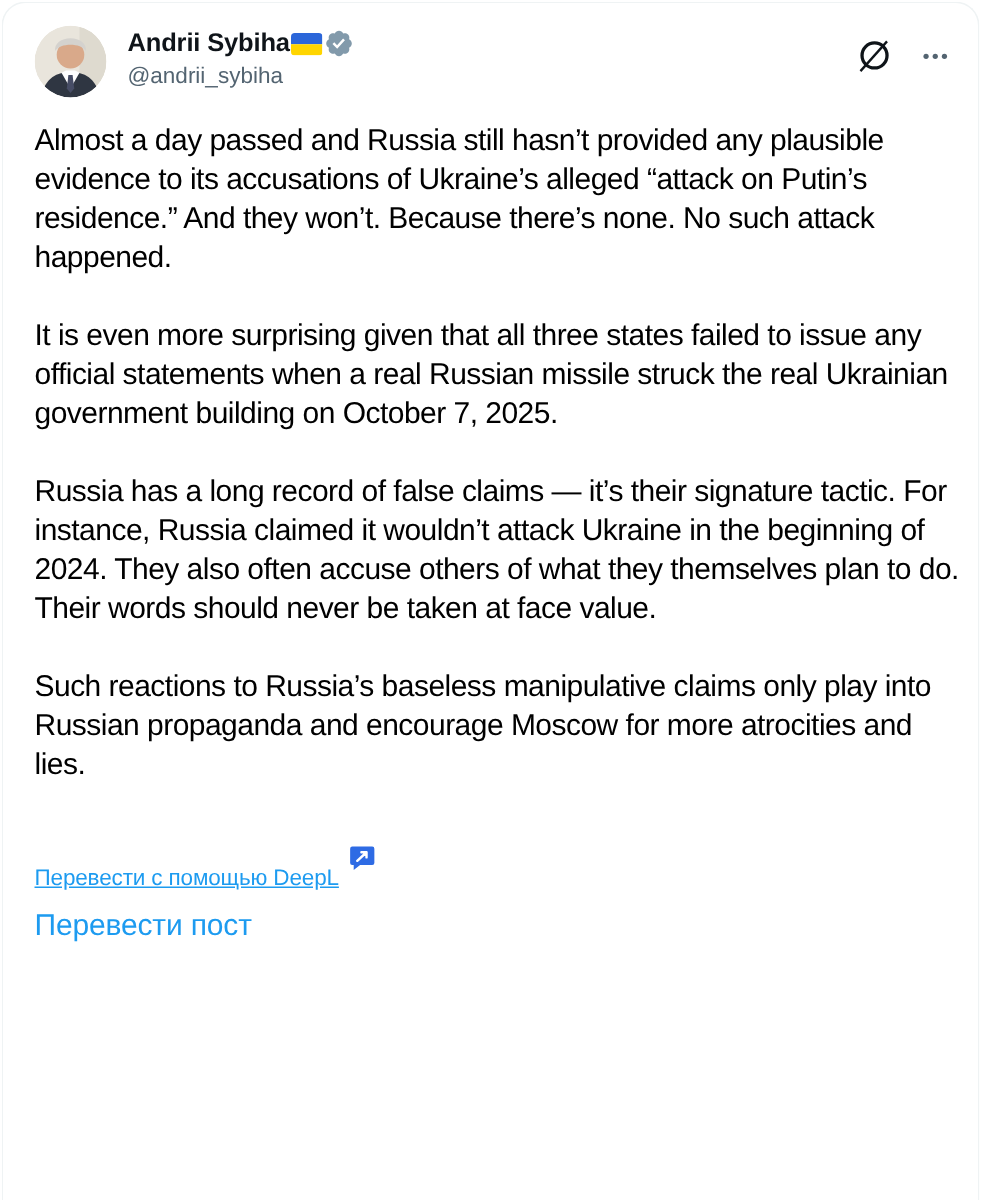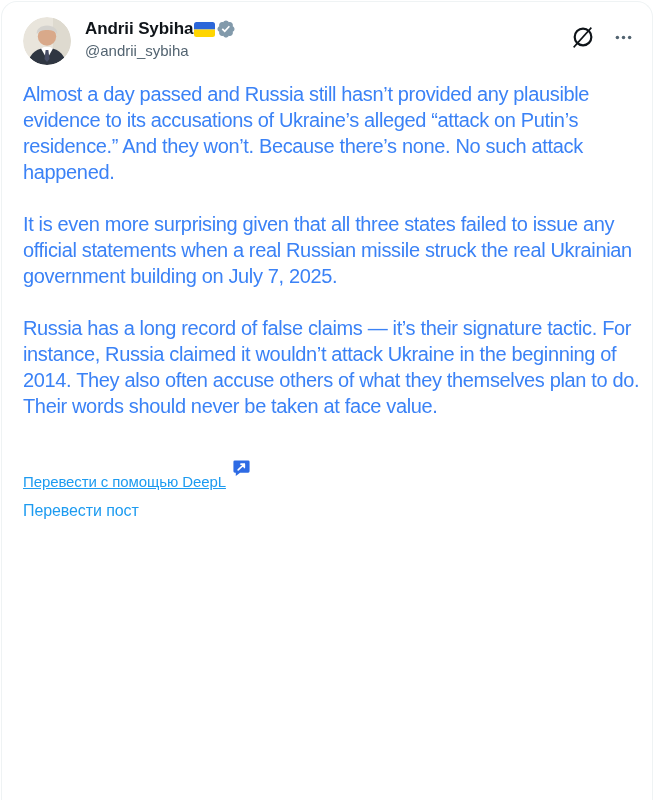--- a/index.html
+++ b/index.html
@@ -41,31 +41,31 @@
     position: absolute; right: 6px; top: 6px;
     display: flex; align-items: center; gap: 14px;
   }
   .icon-btn { background: none; border: none; padding: 2px; cursor: pointer; line-height: 0; }
   
   .tweet-body { margin-top: 16px; }
   .tweet-paragraph {
     font-size: 20px; line-height: 26px; letter-spacing: -0.35px;
     white-space: pre-line;
     margin: 0 0 26px 0;
-    color: #3b82f6;
+    color: #000000;
   }
   
   .deepl-row { display: flex; align-items: center; gap: 6px; margin-top: 7px; }
   .deepl-link {
     color: #1d9bf0; font-size: 15px; text-decoration: underline;
     cursor: pointer; letter-spacing: -0.1px; margin-top: 28px;
   }
   .deepl-icon { width: 19px; height: 19px; display: inline-block; }
   .translate-post {
-    color: #1d9bf0; font-size: 16px; margin-top: 12px;
+    color: #1d9bf0; font-size: 20px; margin-top: 12px;
     cursor: pointer; display: inline-block; letter-spacing: -0.1px;
   }
 </style>
 </head>
 <body>
 
 <div class="card">
 
   
   <div class="header">
@@ -126,25 +126,27 @@
   </div>
 
   
   <div class="tweet-body">
     <p class="tweet-paragraph">Almost a day passed and Russia still hasn’t provided any plausible
 evidence to its accusations of Ukraine’s alleged “attack on Putin’s
 residence.” And they won’t. Because there’s none. No such attack
 happened.</p>
     <p class="tweet-paragraph">It is even more surprising given that all three states failed to issue any
 official statements when a real Russian missile struck the real Ukrainian
-government building on July 7, 2025.</p>
+government building on October 7, 2025.</p>
     <p class="tweet-paragraph">Russia has a long record of false claims — it’s their signature tactic. For
 instance, Russia claimed it wouldn’t attack Ukraine in the beginning of
-2014. They also often accuse others of what they themselves plan to do.
+2024. They also often accuse others of what they themselves plan to do.
 Their words should never be taken at face value.</p>
+    <p class="tweet-paragraph">Such reactions to Russia’s baseless manipulative claims only play into
+Russian propaganda and encourage Moscow for more atrocities and lies.</p>
   </div>
 
   
   <div class="deepl-row">
     <a class="deepl-link">Перевести с помощью DeepL</a>
     <span class="deepl-icon">
       <svg viewBox="0 0 20 20" width="19" height="19">
         <path d="M3 2.5 h14 a1.5 1.5 0 0 1 1.5 1.5 v10 a1.5 1.5 0 0 1 -1.5 1.5 h-8.5 l-4.5 3.5 v-3.5 h-1 a1.5 1.5 0 0 1 -1.5 -1.5 v-10 a1.5 1.5 0 0 1 1.5 -1.5 Z" fill="#2e6be4"></path>
         <path d="M6.5 12.5 L13 6.5 M13 6.5 h-3.6 M13 6.5 v3.6" stroke="#ffffff" stroke-width="1.7" fill="none" stroke-linecap="round" stroke-linejoin="round"></path>
       </svg>

